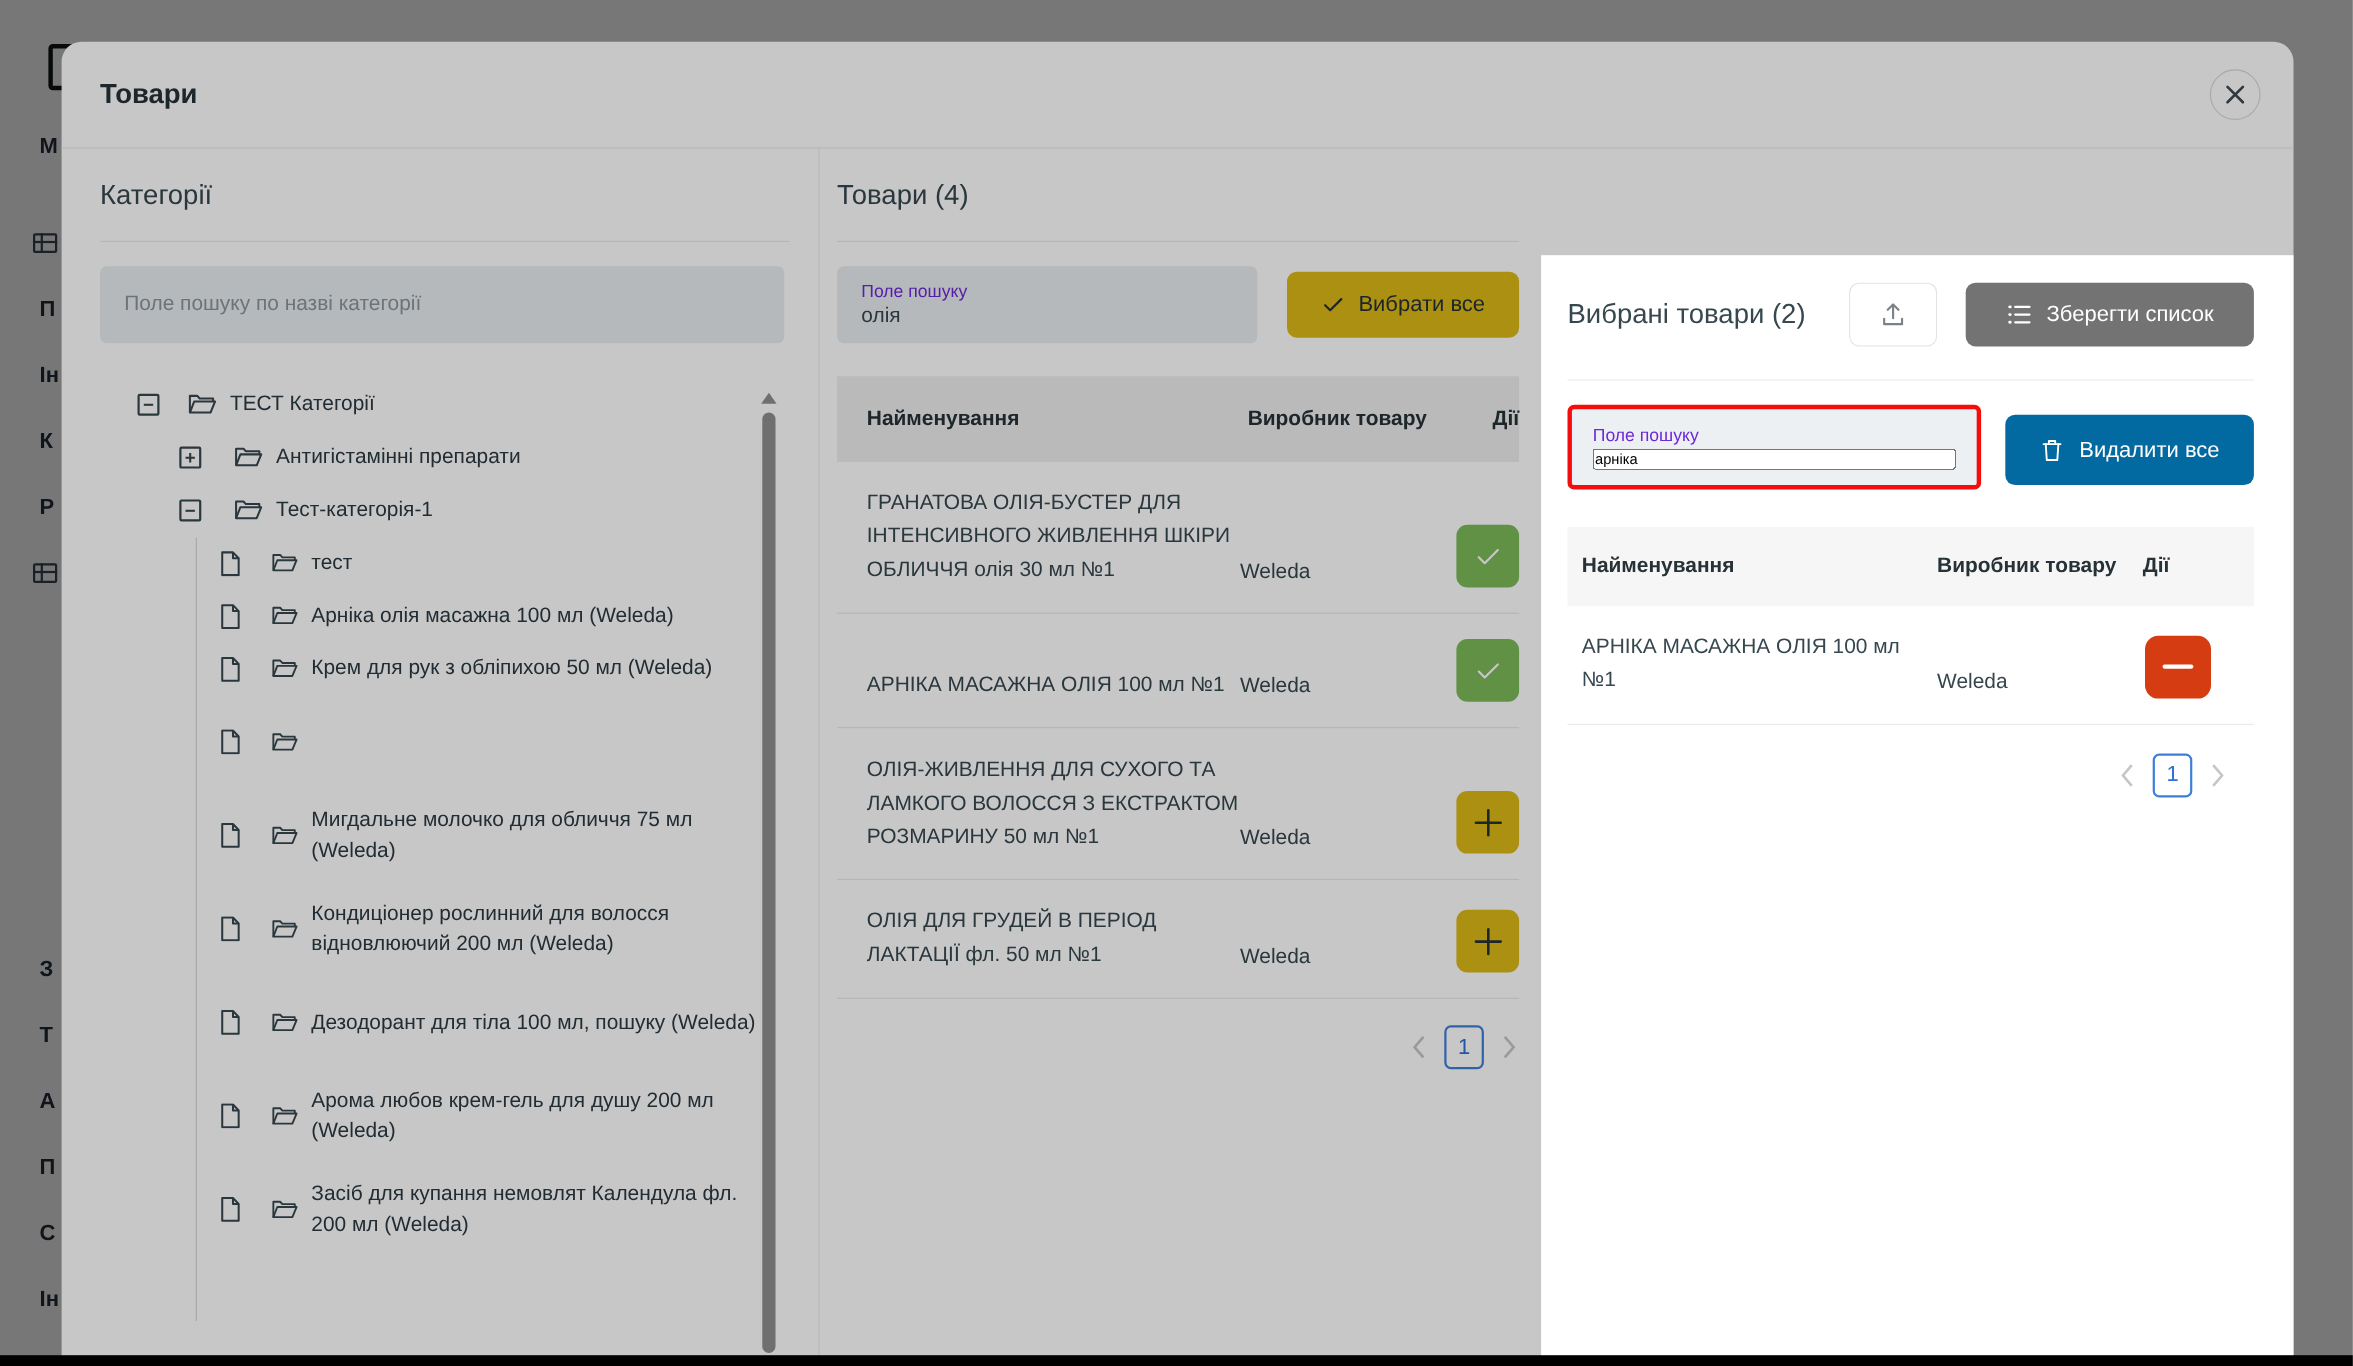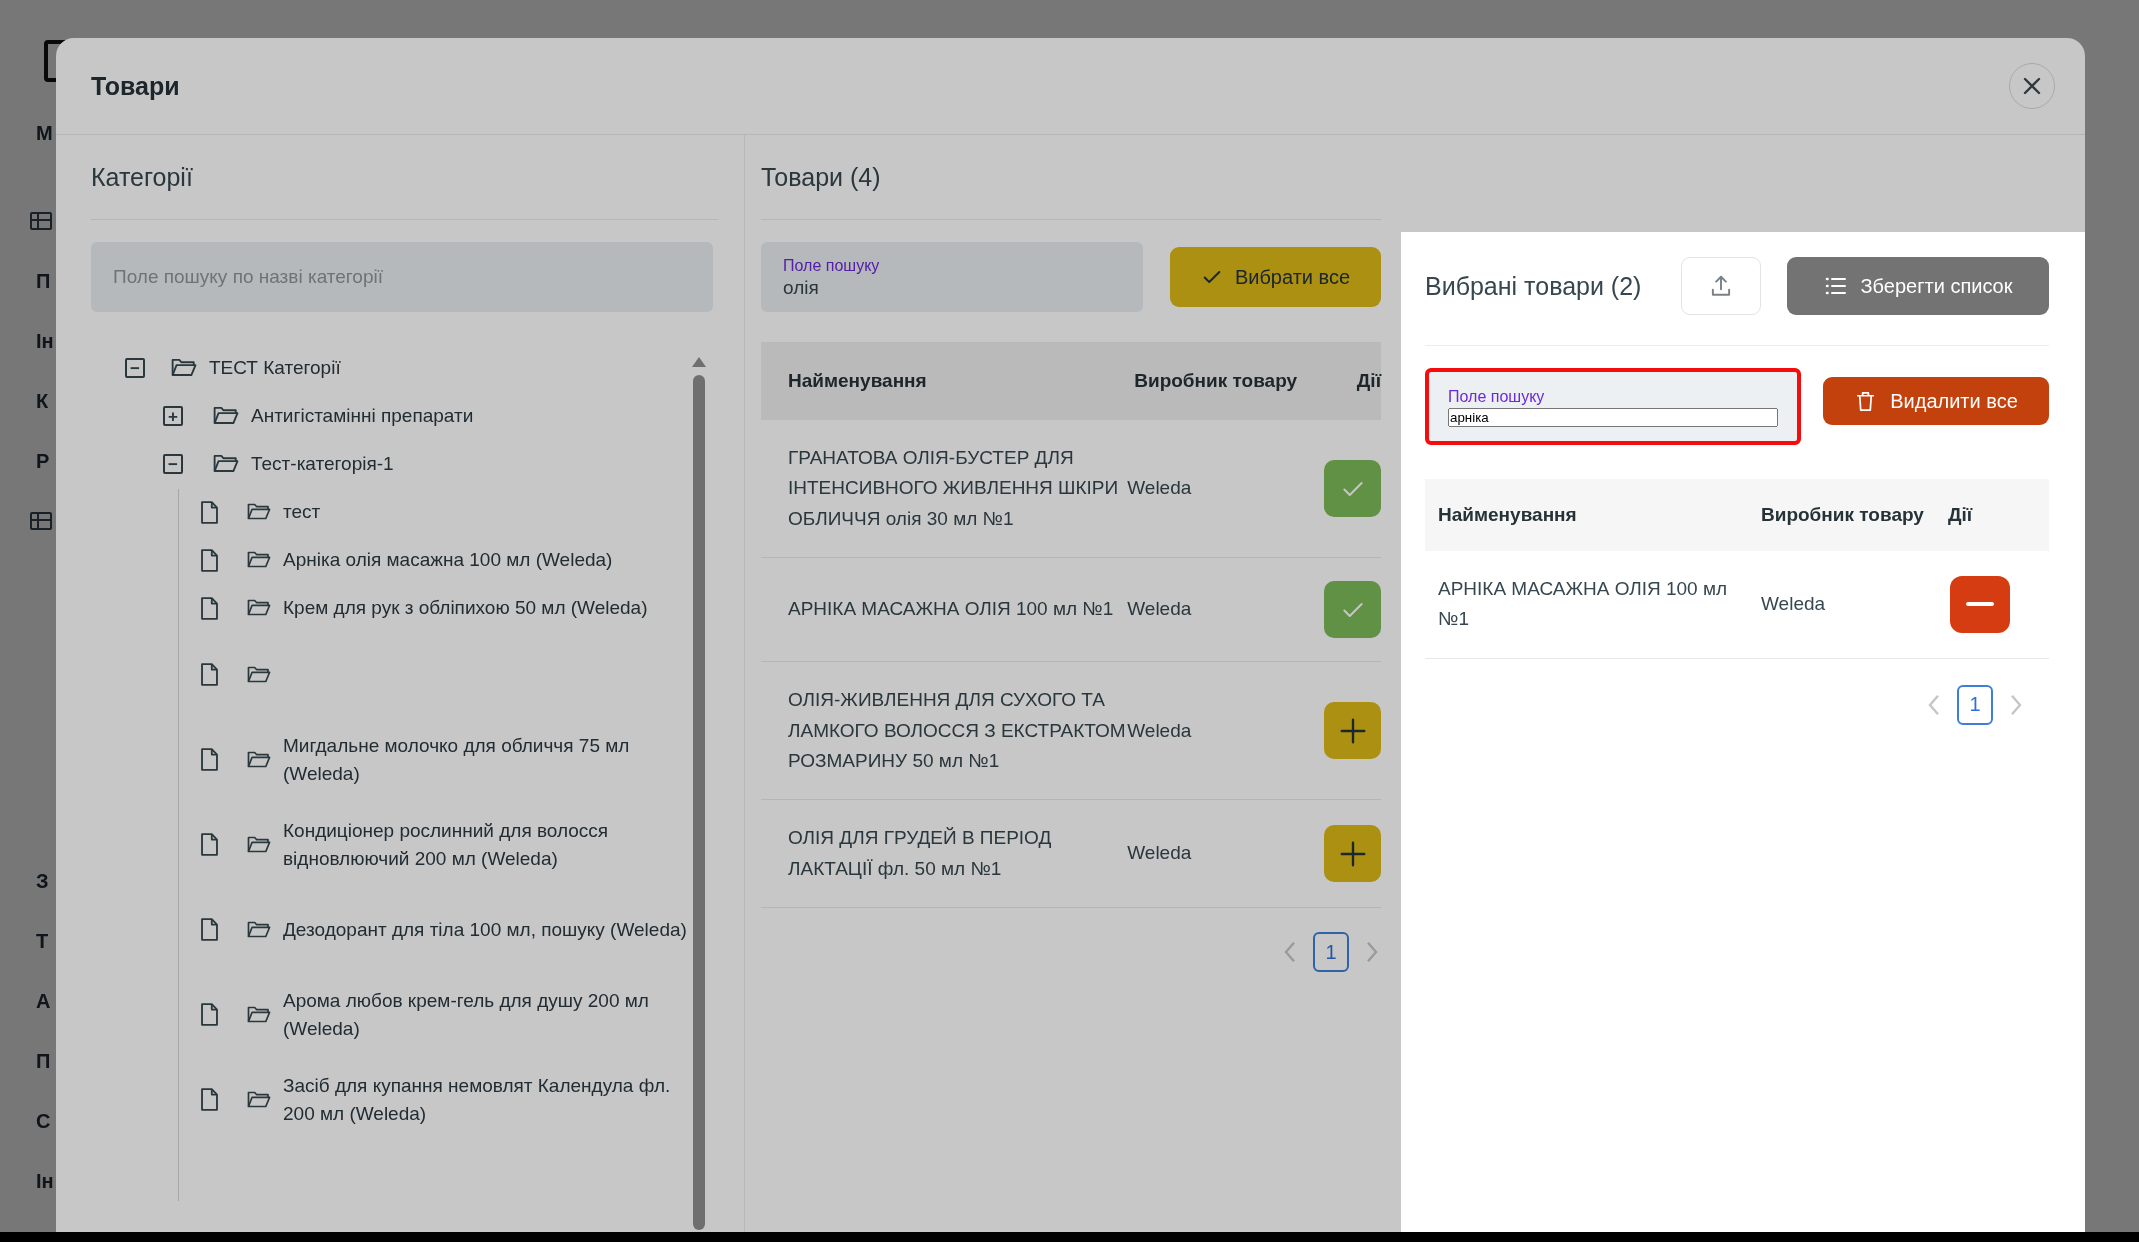--- a/index.html
+++ b/index.html
@@ -99,21 +99,21 @@
   .btn-select-all{
     margin-left:auto; width:211px; height:60px; border:none; border-radius:9px;
     background:#dbb917; color:#263238; font-family:inherit; font-size:20px;
     display:flex; align-items:center; justify-content:center; gap:12px; cursor:pointer;
   }
   .table{ margin-top:30px; }
   .thead{
     display:flex; align-items:center; background:#efefef; height:78px;
     font-size:19px; font-weight:bold; color:#263238;
   }
-  .trow{ display:flex; align-items:center; border-bottom:1px solid #e8e8e8;
+  .trow{ display:flex; align-items:flex-end; border-bottom:1px solid #e8e8e8;
     font-size:19px; color:#37474f; }
   .c-name{ padding-left:27px; width:385px; line-height:1.6; }
   .c-manu{ width:195px; line-height:1.5; }
   .c-act{ flex:1; display:flex; align-items:center; }
   .thead .c-act .hdr-act{ margin-left:34px; }
   .trow .c-act{ justify-content:flex-start; }
   .trow{ padding:23px 0; }
   .act-btn{
     width:57px; height:57px; border:none; border-radius:10px; cursor:pointer;
     display:flex; align-items:center; justify-content:center; margin-left:12px;
@@ -147,22 +147,22 @@
     display:flex; align-items:center; justify-content:center; gap:13px; cursor:pointer;
   }
   .panel-divider{ height:1px; background:#ececec; margin-top:30px; }
   .panel-toolbar{ display:flex; align-items:flex-start; margin-top:22px; }
   .search-highlight{
     width:376px; height:77px; border:4px solid #f50d0d; border-radius:6px;
     background:#edf0f2; display:flex; flex-direction:column; justify-content:center;
     padding:0 19px; flex:none; cursor:text;
   }
   .btn-delete-all{
-    margin-left:auto; margin-top:9px; width:226px; height:48px; border:none; border-radius:9px;
-    background:#c2410c; color:#fff; font-family:inherit; font-size:20px;
+    margin-left:auto; margin-top:9px; width:226px; height:64px; border:none; border-radius:9px;
+    background:#0369a1; color:#fff; font-family:inherit; font-size:20px;
     display:flex; align-items:center; justify-content:center; gap:13px; cursor:pointer;
   }
   .panel .table{ margin-top:34px; }
   .panel .thead{ background:#f6f6f6; height:72px; }
   .panel .c-name{ padding-left:13px; width:336px; }
   .panel .c-manu{ width:187px; }
   .panel .thead .c-act .hdr-act{ margin-left:0; }
   .btn-remove{
     width:60px; height:57px; border:none; border-radius:12px; background:#d63c12;
     display:flex; align-items:center; justify-content:center; cursor:pointer; margin-left:2px;

